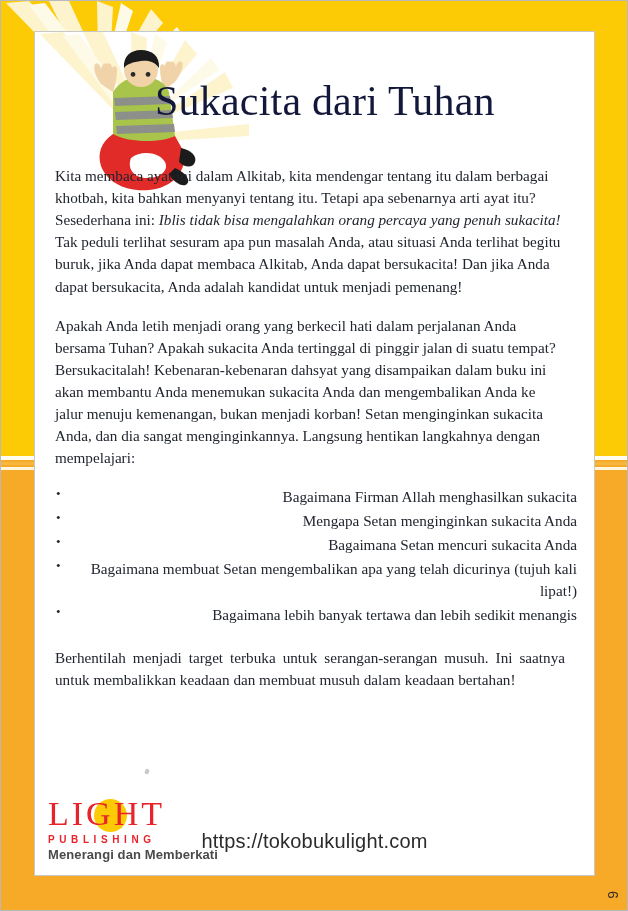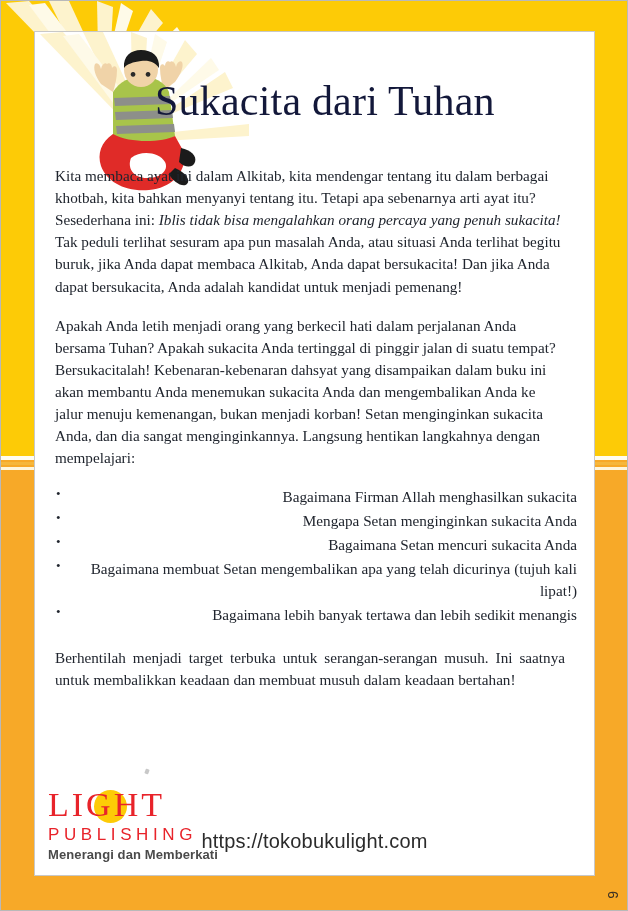--- a/index.html
+++ b/index.html
@@ -156,24 +156,24 @@
     font-size: 34px;
     line-height: 34px;
     letter-spacing: 3px;
     color: #e8232a;
     font-weight: 400;
   }
   .logo-letters .g { color: #e8232a; }
   .logo-pub {
     margin-top: 1px;
     font-family: "Liberation Sans", sans-serif;
-    font-size: 17px;
+    font-size: 10px;
     letter-spacing: 4.6px;
     color: #e8232a;
-    font-weight: 400;
+    font-weight: 700;
   }
   .logo-tag {
     margin-top: 2px;
     font-family: "Liberation Sans", sans-serif;
     font-size: 13px;
     color: #4a4a4a;
     font-weight: 700;
     letter-spacing: .1px;
   }
 

